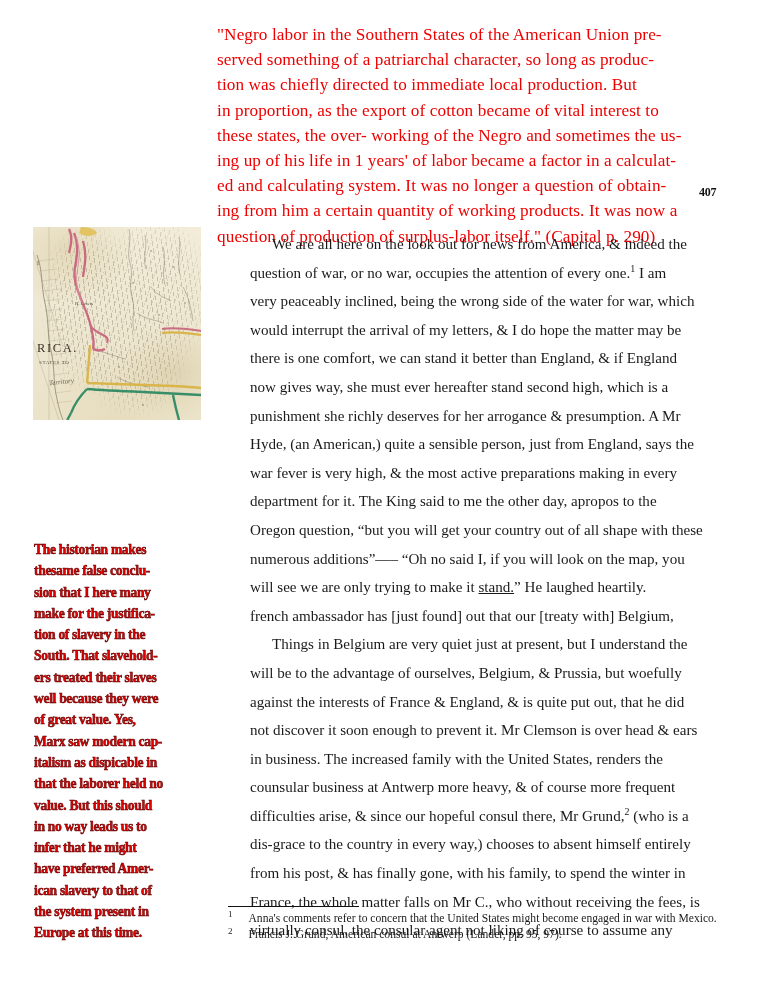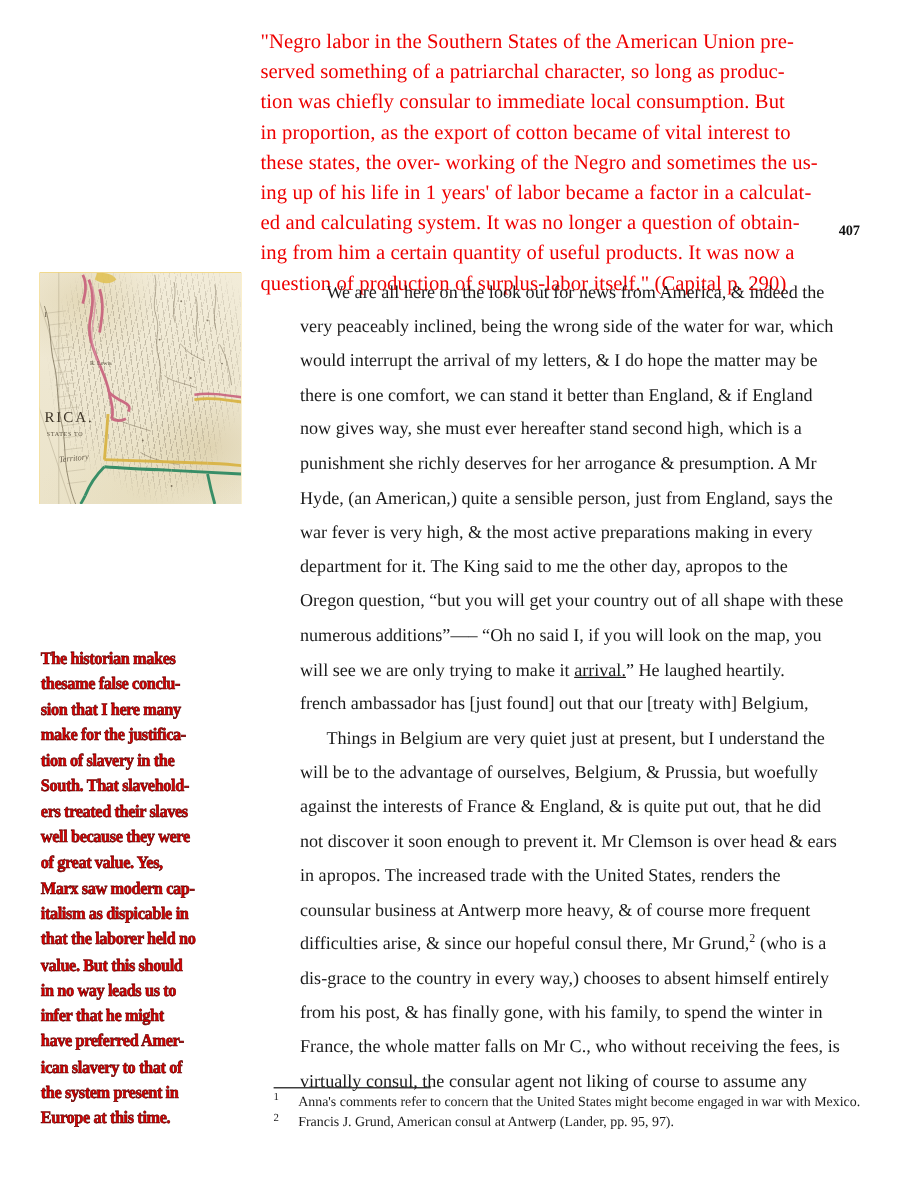--- a/index.html
+++ b/index.html
@@ -117,21 +117,21 @@
   .margin-note .line { display: block; white-space: nowrap; }
 
   
   .map-figure {
     position: absolute;
     left: 33px;
     top: 227px;
     width: 168px;
     height: 193px;
     overflow: hidden;
-    background: #eab308;
+    background: #fdba74;
   }
   .map-inner {
     position: absolute;
     inset: 0;
     background:
       
       radial-gradient(ellipse 60% 40% at 20% 12%, rgba(212,196,150,0.45), rgba(212,196,150,0) 70%),
       radial-gradient(ellipse 50% 35% at 85% 75%, rgba(205,188,142,0.40), rgba(205,188,142,0) 70%),
       radial-gradient(ellipse 70% 50% at 50% 95%, rgba(222,210,170,0.35), rgba(222,210,170,0) 70%),
       linear-gradient(180deg, #f2ecd9 0%, #eee7d1 45%, #ebe3c9 100%);
@@ -200,55 +200,56 @@
   }
 </style>
 </head>
 <body>
 
 <div id="page">
 
   <div class="quote-block">
     <p>"Negro labor in the Southern States of the American Union pre-</p>
     <p>served something of a patriarchal character, so long as produc-</p>
-    <p>tion was chiefly consular to immediate local consumption. But</p>
+    <p>tion was chiefly directed to immediate local production. But</p>
     <p>in proportion, as the export of cotton became of vital interest to</p>
     <p>these states, the over- working of the Negro and sometimes the us-</p>
     <p>ing up of his life in 1 years' of labor became a factor in a calculat-</p>
     <p>ed and calculating system. It was no longer a question of obtain-</p>
-    <p>ing from him a certain quantity of useful products. It was now a</p>
+    <p>ing from him a certain quantity of working products. It was now a</p>
     <p>question of production of surplus-labor itself." (Capital p. 290)</p>
   </div>
 
   <div class="folio">407</div>
 
   <div class="body-col">
 
     <p>
         <span class="line indent">We are all here on the look out for news from America, &amp; indeed the</span>
+        <span class="line"><span>question of war, or no war, occupies the attention of every one.</span><sup class="fn">1</sup><span> I am</span></span>
         <span class="line">very peaceably inclined, being the wrong side of the water for war, which</span>
         <span class="line">would interrupt the arrival of my letters, &amp; I do hope the matter may be</span>
         <span class="line">there is one comfort, we can stand it better than England, &amp; if England</span>
         <span class="line">now gives way, she must ever hereafter stand second high, which is a</span>
         <span class="line">punishment she richly deserves for her arrogance &amp; presumption.  A Mr</span>
         <span class="line">Hyde, (an American,) quite a sensible person, just from England, says the</span>
         <span class="line">war fever is very high, &amp; the most active preparations making in every</span>
         <span class="line">department for it.  The King said to me the other day, apropos to the</span>
         <span class="line">Oregon question, “but you will get your country out of all shape with these</span>
         <span class="line">numerous additions”—– “Oh no said I, if you will look on the map, you</span>
-        <span class="line"><span>will see we are only trying to make it </span><span class="ul">arrival.</span><span>”  He laughed heartily.</span></span>
+        <span class="line"><span>will see we are only trying to make it </span><span class="ul">stand.</span><span>”  He laughed heartily.</span></span>
       </p>
 
     <p>
         <span class="line">french ambassador has [just found] out that our [treaty with] Belgium,</span>
         <span class="line indent">Things in Belgium are very quiet just at present, but I understand the</span>
         <span class="line">will be to the advantage of ourselves, Belgium, &amp; Prussia, but woefully</span>
         <span class="line">against the interests of France &amp; England, &amp; is quite put out, that he did</span>
         <span class="line">not discover it soon enough to prevent it.  Mr Clemson is over head &amp; ears</span>
-        <span class="line">in apropos. The increased trade with the United States, renders the</span>
+        <span class="line">in business. The increased family with the United States, renders the</span>
         <span class="line">counsular business at Antwerp more heavy, &amp; of course more frequent</span>
         <span class="line"><span>difficulties arise, &amp; since our hopeful consul there, Mr Grund,</span><sup class="fn">2</sup><span> (who is a</span></span>
         <span class="line">dis-grace to the country in every way,) chooses to absent himself entirely</span>
         <span class="line">from his post, &amp; has finally gone, with his family, to spend the winter in</span>
         <span class="line">France, the whole matter falls on Mr C., who without receiving the fees, is</span>
         <span class="line">virtually consul, the consular agent not liking of course to assume any</span>
       </p>
   </div>
 
   <div class="fn-rule"></div>

